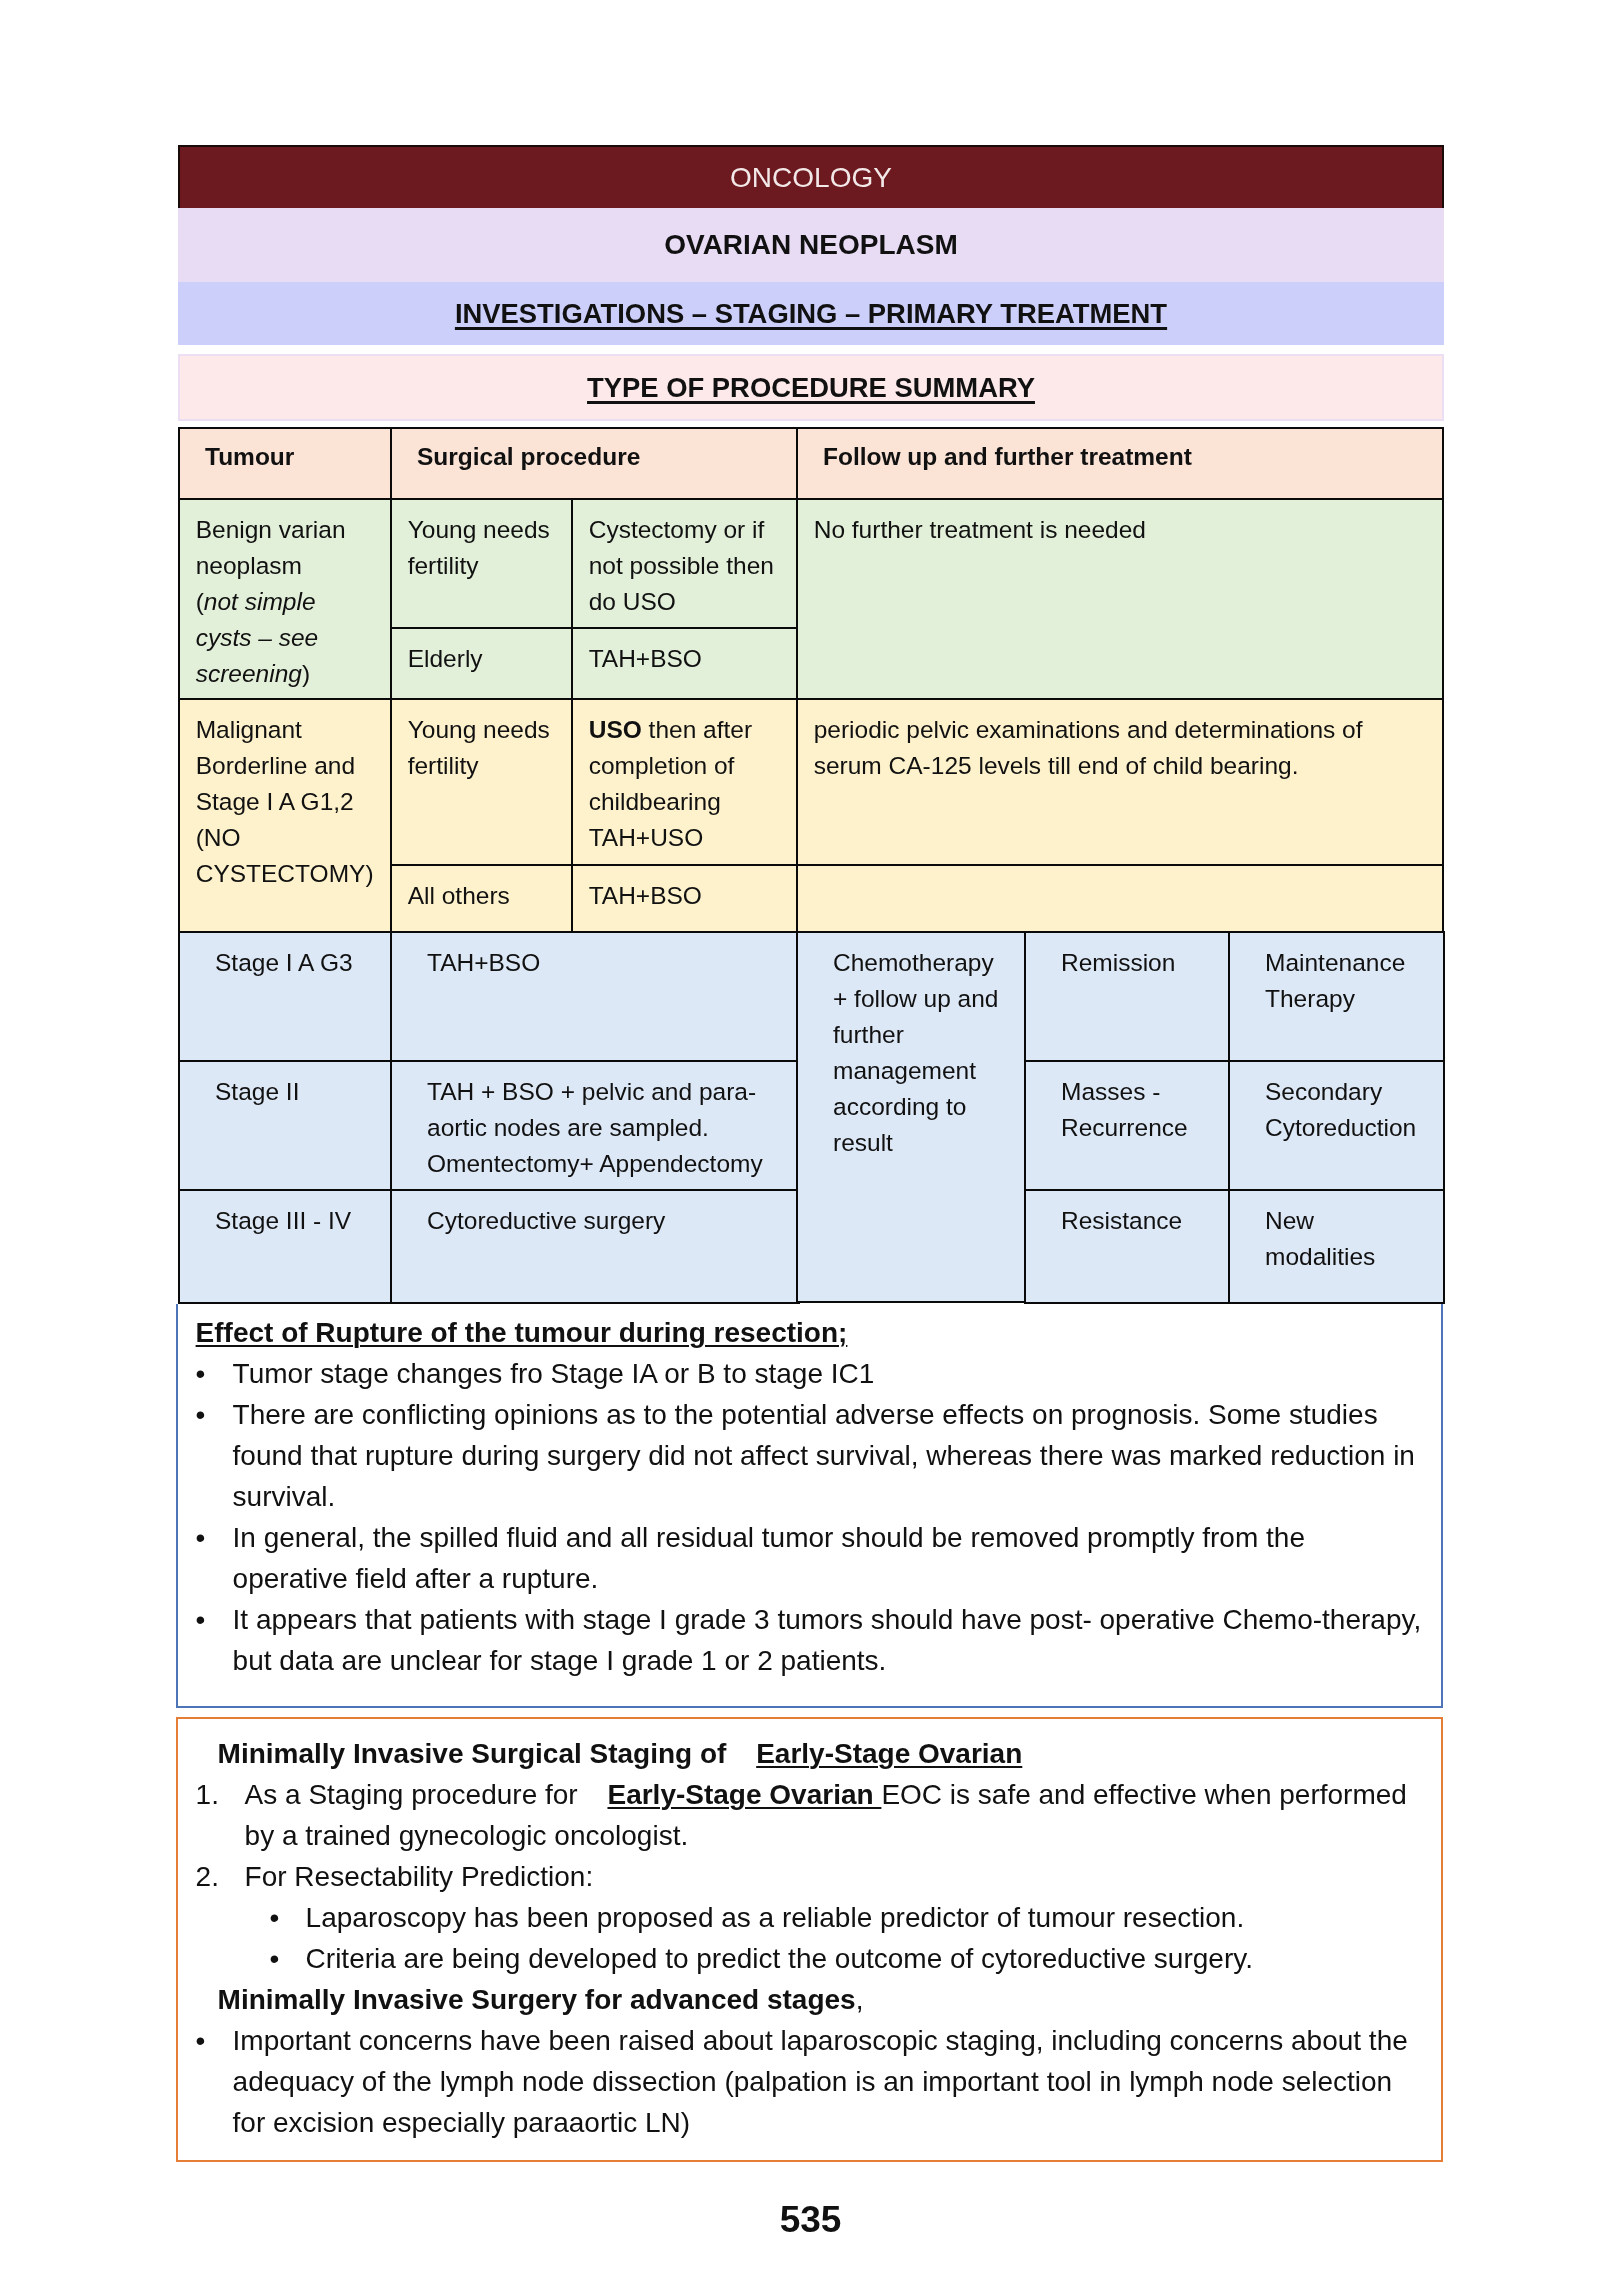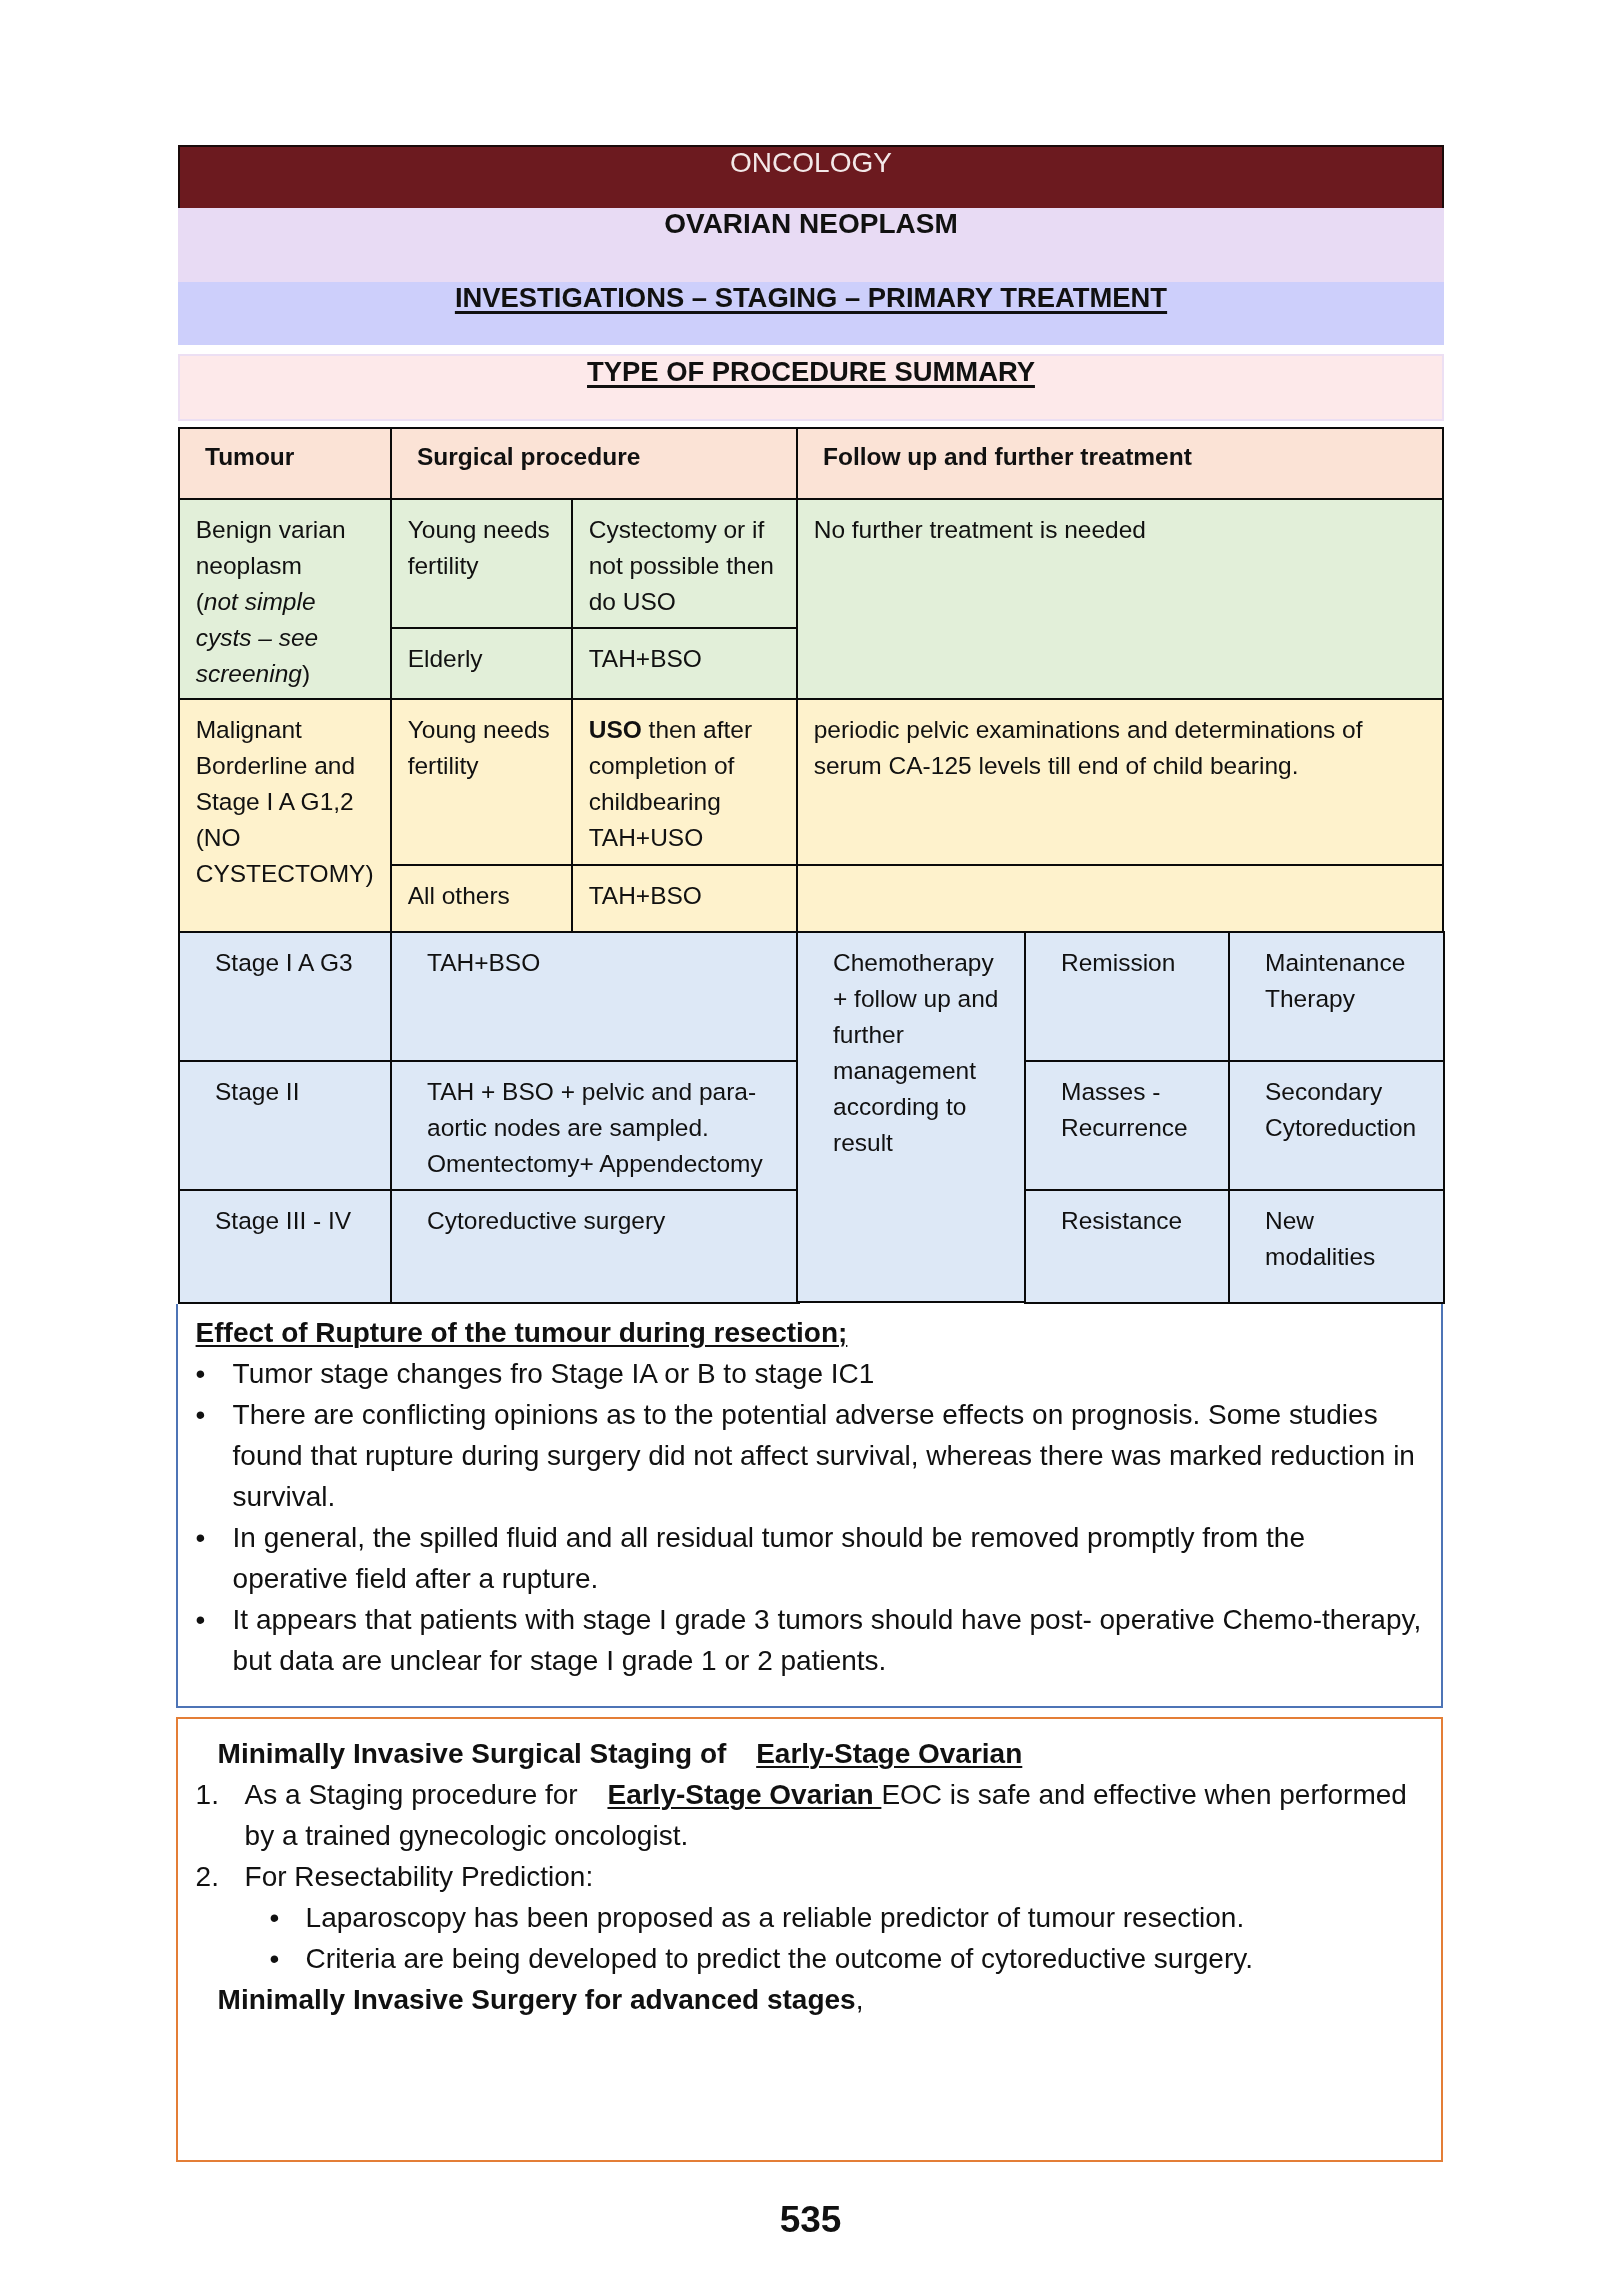--- a/index.html
+++ b/index.html
@@ -2,21 +2,21 @@
 <html><head>
 <meta charset="utf-8">
 <style>
   html, body { margin: 0; padding: 0; background: #ffffff; }
   body {
     width: 1621px; height: 2293px; position: relative; overflow: hidden;
     font-family: "Liberation Sans", "DejaVu Sans", sans-serif; color: #111;
   }
   .band {
     position: absolute; left: 178px; width: 1266px; text-align: center;
-    box-sizing: border-box; display: flex; align-items: flex-start; justify-content: center;
+    box-sizing: border-box; display: flex; align-items: center; justify-content: center;
   }
   .band-onc {
     top: 145px; height: 63px; background: #6c1a1f; color: #f3e8e8;
     border: 2.9px solid #1a0b0b; border-bottom: none; font-size: 28px; letter-spacing: 0px;
   }
   .band-ovar {
     top: 208px; height: 74px; background: #e8dbf4; font-weight: bold; font-size: 28px;
   }
   .band-inv {
     top: 282px; height: 63px; background: #cdcffb; font-weight: bold; font-size: 27.4px;
@@ -141,16 +141,17 @@
   </div>
   <div class="num">
     <span class="n">2.</span>
     <span>For Resectability Prediction:</span>
   </div>
   <div class="sub">Laparoscopy has been proposed as a reliable predictor of tumour resection.</div>
   <div class="sub">Criteria are being developed to predict the outcome of cytoreductive surgery.</div>
   <div>
     <span class="h-b">Minimally Invasive Surgery for advanced stages</span><span>,</span>
   </div>
+  <div class="bul">Important concerns have been raised about laparoscopic staging, including concerns about the adequacy of the lymph node dissection (palpation is an important tool in lymph node selection for excision especially paraaortic LN)</div>
 </div>
 
 <div class="pageno">535</div>
 
 
 </body></html>

